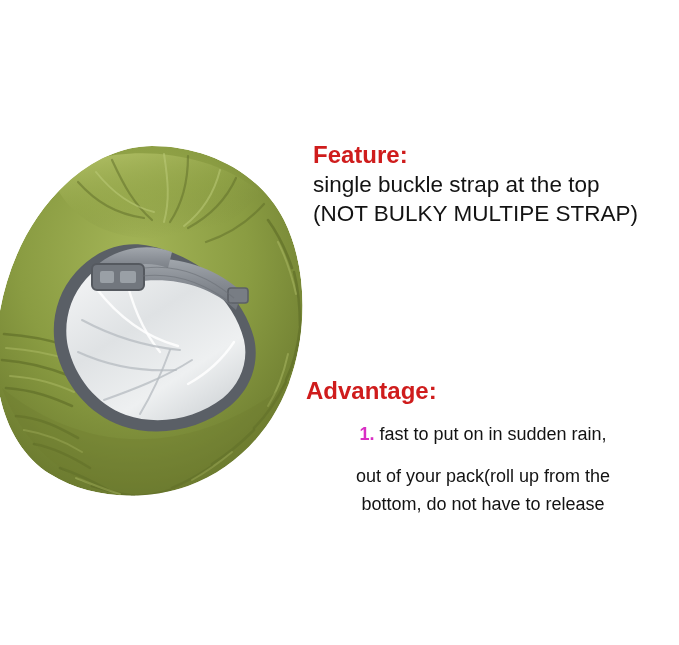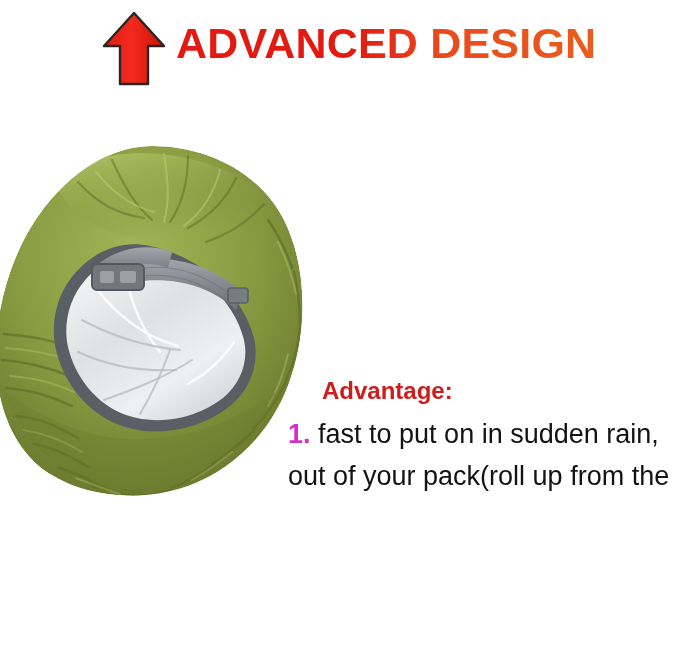--- a/index.html
+++ b/index.html
@@ -82,69 +82,53 @@
   }
 
   .heading {
     color: #cf1c1c;
     font-size: 24px;
     font-weight: bold;
     line-height: 30px;
     margin: 0;
   }
   #feature-block .heading { margin-left: 7px; }
-  #advantage-block .heading { margin-left: 34px; }
+  #advantage-block .heading { margin-left: 18px; }
 
   .body-line {
     color: #131313;
     font-size: 22.5px;
     line-height: 29px;
     margin: 0;
     white-space: nowrap;
   }
   #feature-block .body-line { margin-left: 7px; }
   .body-line.indent-sub { margin-left: 7px; }
 
   .adv-item {
     margin-top: 14px;
     color: #131313;
-    font-size: 27px;
+    font-size: 18px;
     line-height: 28px;
+    text-align: center;
   }
   .adv-item .marker {
     color: #d92ec4;
     font-weight: bold;
   }
   .adv-line {
     margin: 0;
     white-space: nowrap;
   }
 </style>
 </head>
 <body>
 
 <div id="page">
 
-  <div id="header">
-
-    <div id="arrow-icon">
-      <svg viewBox="0 0 68 78" xmlns="http://www.w3.org/2000/svg">
-        <defs>
-          <linearGradient id="arrowGrad" x1="0" y1="0" x2="1" y2="0">
-            <stop offset="0%" stop-color="#e01b12"></stop>
-            <stop offset="45%" stop-color="#f32a1e"></stop>
-            <stop offset="100%" stop-color="#cf1209"></stop>
-          </linearGradient>
-        </defs>
-        <polygon points="34,3 64,36 48,36 48,74 20,74 20,36 4,36" fill="url(#arrowGrad)" stroke="#2a2622" stroke-width="2.4" stroke-linejoin="round"></polygon>
-      </svg>
-    </div>
-
-    <div id="title">ADVANCED DESIGN</div>
-  </div>
 
   <div id="product">
     <svg viewBox="0 0 320 372" xmlns="http://www.w3.org/2000/svg">
       <defs>
         <radialGradient id="coverBody" cx="45%" cy="32%" r="78%">
           <stop offset="0%" stop-color="#a4b557"></stop>
           <stop offset="48%" stop-color="#8a9c42"></stop>
           <stop offset="100%" stop-color="#63712a"></stop>
         </radialGradient>
         <linearGradient id="topSheen" x1="0" y1="0" x2="0.5" y2="1">
@@ -273,30 +257,36 @@
         <rect x="236" y="150" width="20" height="15" rx="3" fill="#787d84" stroke="#5c6067" stroke-width="1.6"></rect>
 
         <g stroke="#6a6f76" stroke-opacity="0.6" stroke-width="1.2" fill="none">
           <path d="M152,130 C186,126 216,138 242,160"></path>
           <path d="M150,138 C184,134 214,146 240,166"></path>
         </g>
       </g>
     </svg>
   </div>
 
+  <div id="feature-block">
+    <p class="heading">Feature:</p>
+    <p class="body-line">single buckle strap at the top</p>
+    <p class="body-line indent-sub">(NOT BULKY MULTIPE STRAP)</p>
+  </div>
 
   <div id="advantage-block">
     <p class="heading">Advantage:</p>
 
     <div class="adv-item">
       <p class="adv-line">
         <span class="marker">1.</span>
         <span>fast to put on in sudden rain,</span>
       </p>
     </div>
 
     <div class="adv-item">
       <p class="adv-line">out of your pack(roll up from the</p>
+      <p class="adv-line">bottom, do not have to release</p>
     </div>
 
   </div>
 
 </div>
 
 </body></html>

